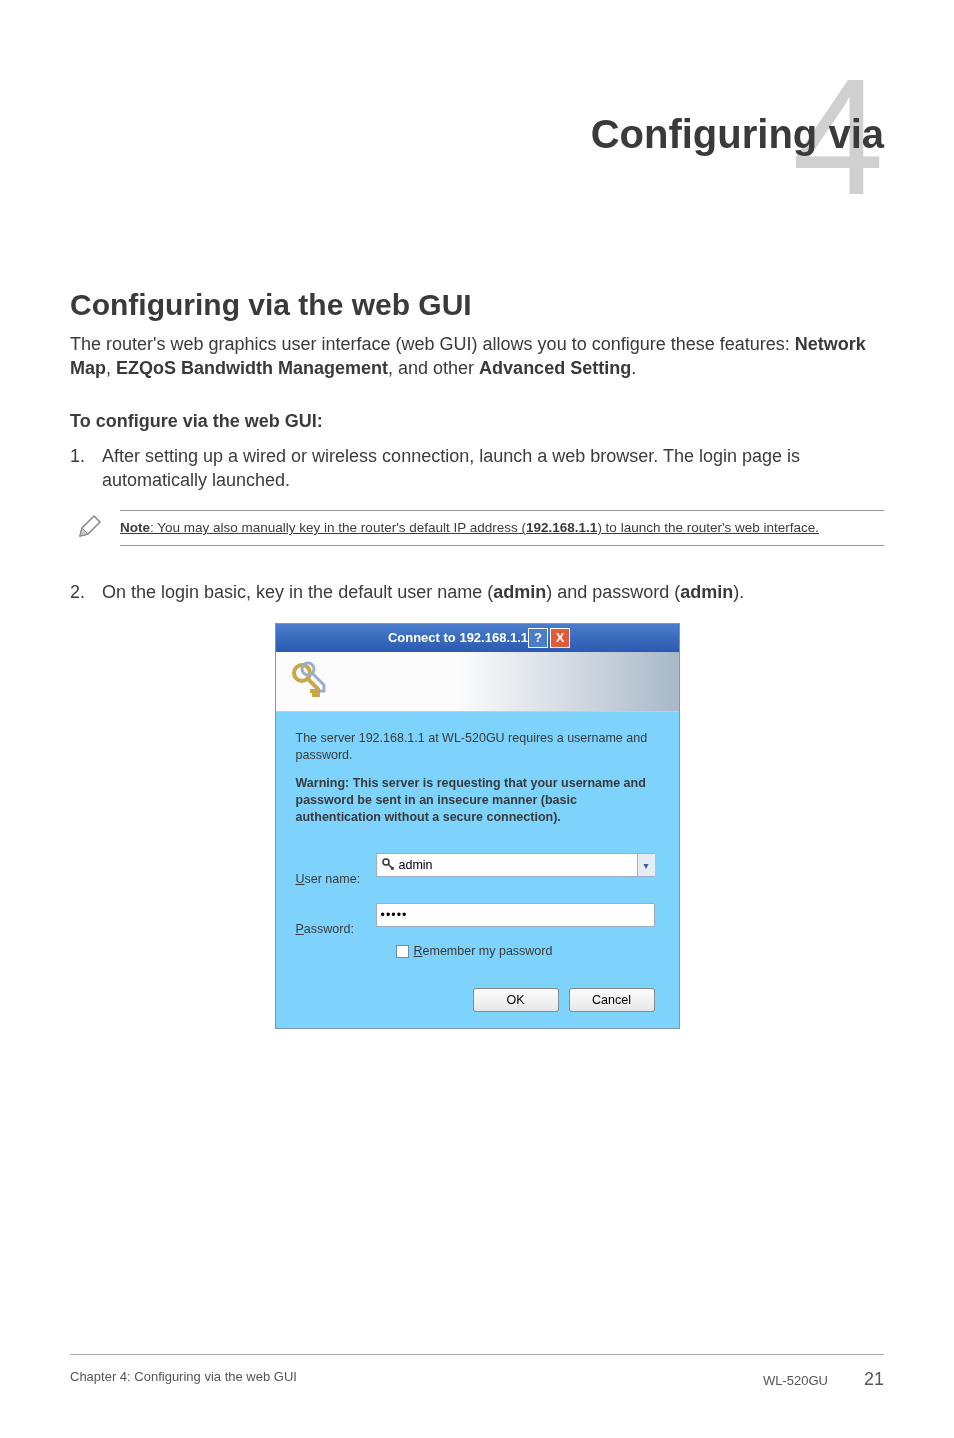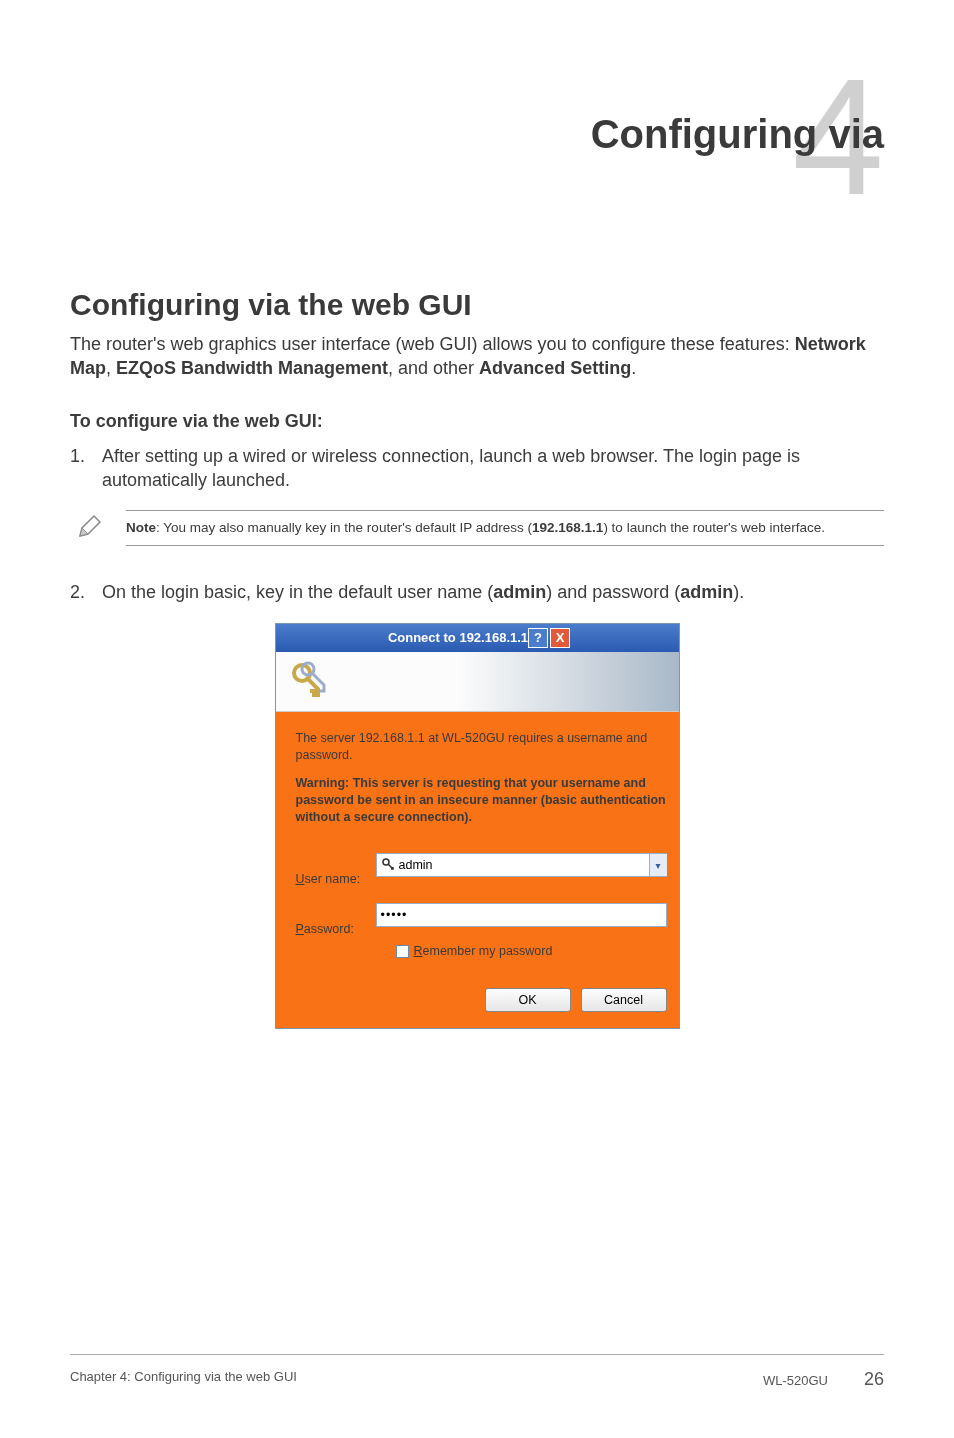--- a/index.html
+++ b/index.html
@@ -59,23 +59,24 @@
       position: relative;
       margin-bottom: 18px;
     }
     .step .num {
       position: absolute;
       left: 0;
       top: 0;
     }
     .note-block {
       display: flex;
-      gap: 24px;
+      gap: 18px;
       margin: 18px 0 34px 0;
       padding-left: 6px;
+      text-decoration: underline;
     }
     .note-icon {
       flex: 0 0 auto;
       margin-top: 4px;
     }
     .note-content {
       flex: 1;
       border-top: 1px solid #999;
       border-bottom: 1px solid #999;
       padding: 8px 0;
@@ -112,22 +113,22 @@
     .dlg-banner {
       height: 60px;
       background: linear-gradient(to right, #fcfcfc 0%, #fcfcfc 45%, #d0d8e0 75%, #a8b8c8 100%);
       border-bottom: 1px solid #ccc;
       display: flex;
       align-items: center;
       padding-left: 12px;
       position: relative;
     }
     .dlg-body {
-      background: #f97316;
-      padding: 18px 12px 16px 20px;
+      background: #7dd3fc;
+      padding: 18px 24px 16px 20px;
       font-size: 12.5px;
       color: #3a3a3a;
     }
     .dlg-text1 { margin-bottom: 12px; line-height: 1.35; }
     .dlg-text2 { margin-bottom: 18px; line-height: 1.35; font-weight: bold; }
     .dlg-row {
       display: flex;
       align-items: center;
       margin-bottom: 8px;
     }
@@ -288,15 +289,15 @@
       <button class="dlg-push">OK</button>
       <button class="dlg-push">Cancel</button>
     </div>
   </div>
 </div>
 
 <div class="footer-row">
   <span>Chapter 4: Configuring via the web GUI</span>
   <span class="footer-right">
     <span>WL-520GU</span>
-    <span class="pagenum">26</span>
+    <span class="pagenum">21</span>
   </span>
 </div>
 
 </body></html>

